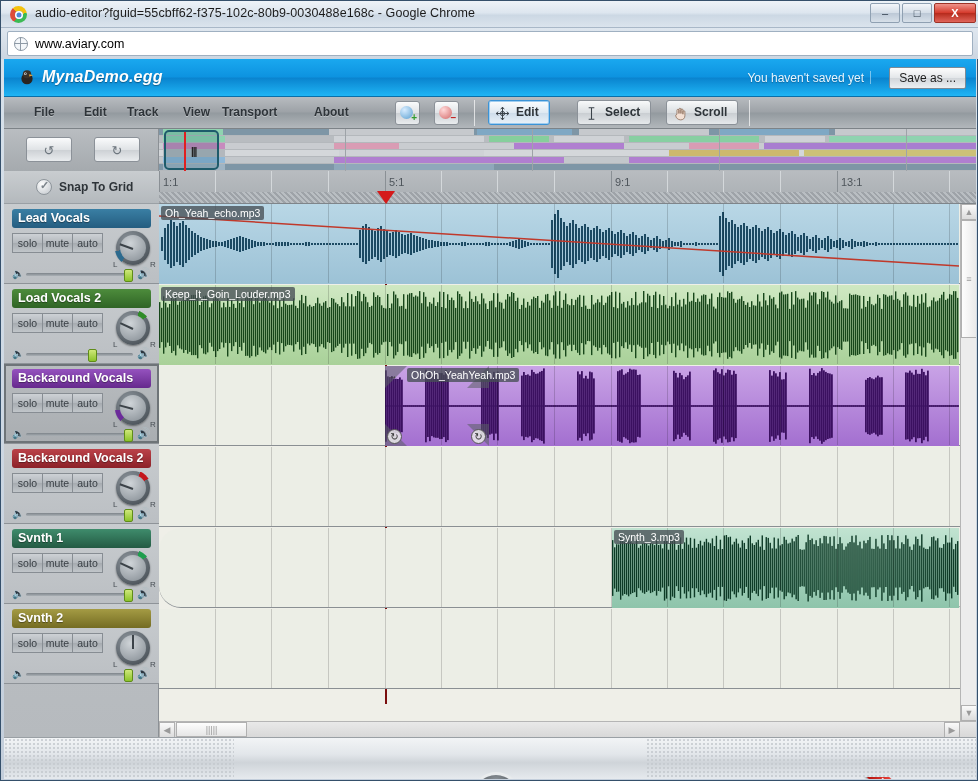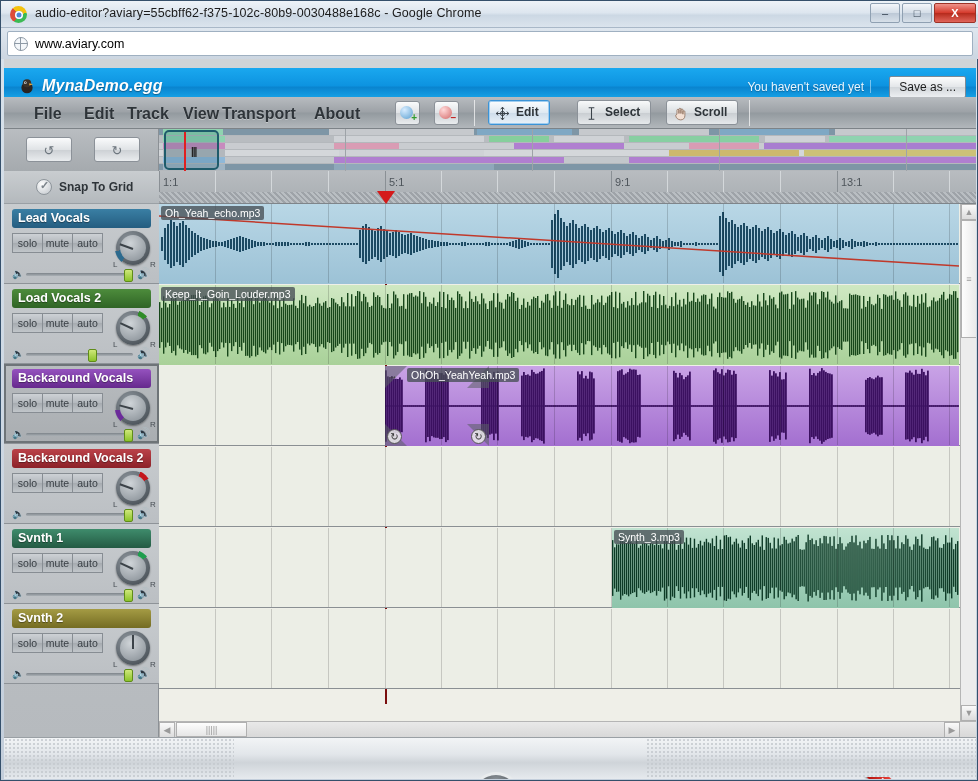--- a/index.html
+++ b/index.html
@@ -69,21 +69,20 @@
   #app {
     position:absolute; left:3px; top:58px; width:972px; height:720px;
     background:#d0d4d7; overflow:hidden;
   }
 
   
   #brandbar {
     position:absolute; left:0; top:0; width:972px; height:38px;
     background:linear-gradient(#1aa8ef 0%, #0d93e0 48%, #0a84cf 52%, #1fb5f5 100%);
     border-bottom:1px solid #0a6fa8;
-    margin-top:9px;
   }
   #bird {
     position:absolute; left:14px; top:9px; width:18px; height:18px;
   }
   #apptitle {
     position:absolute; left:38px; top:9px; font-size:16px; font-weight:bold;
     font-style:italic; color:#fff; text-shadow:0 1px 1px rgba(0,0,0,.35);
     letter-spacing:.2px;
   }
   #savestate {
@@ -98,21 +97,21 @@
   }
   #save-sep { position:absolute; right:105px; top:12px; width:1px; height:13px; background:rgba(255,255,255,.45); }
 
   
   #menubar {
     position:absolute; left:0; top:38px; width:972px; height:32px;
     background:linear-gradient(#b8bcc0,#9da2a7 48%,#939a9f 52%,#b2b7bb);
     border-bottom:1px solid #7d8388;
   }
   .menuitem {
-    position:absolute; top:8px; font-size:16px; font-weight:bold; color:#2e3439;
+    position:absolute; top:8px; font-size:12px; font-weight:bold; color:#2e3439;
     cursor:pointer; text-shadow:0 1px 0 rgba(255,255,255,.35);
   }
   .tbicon {
     position:absolute; top:4px; width:25px; height:24px; border-radius:3px;
     border:1px solid #8b9198;
     background:linear-gradient(#fafbfc,#dfe2e5 50%,#ccd0d4 51%,#e9ecee);
     cursor:pointer;
   }
   .tbicon .dot { position:absolute; left:4px; top:4px; width:13px; height:13px; border-radius:50%;
     background:radial-gradient(circle at 35% 30%, #d7ecff, #7fb6de 70%, #5d96c2); }
@@ -284,21 +283,21 @@
     box-shadow:0 1px 2px rgba(0,0,0,.4);
   }
 </style>
 </head>
 <body>
 
 <div id="window">
 
   <div id="titlebar">
     <div class="chrome-ball"></div>
-    <div id="title-text">audio-editor?aviary=55cbff62-f375-102c-80b9-0030488e168c - Google Chrome</div>
+    <div id="title-text">audio-editor?fguid=55cbff62-f375-102c-80b9-0030488e168c - Google Chrome</div>
     <div id="wincontrols">
       <div class="wbtn">
         <div class="wglyph">–</div>
       </div>
       <div class="wbtn">
         <div class="wglyph">□</div>
       </div>
       <div class="wbtn close">
         <div class="wglyph">X</div>
       </div>
@@ -1661,21 +1660,21 @@
         <div class="gridline" style="left:395px"></div>
           <div class="gridline" style="left:452px"></div>
           <div class="gridline" style="left:508px"></div>
         <div class="gridline" style="left:564px"></div>
           <div class="gridline" style="left:621px"></div>
           <div class="gridline" style="left:678px"></div>
         <div class="gridline" style="left:734px"></div>
           <div class="gridline" style="left:790px"></div>
       </div>
 
-      <div class="trk" style="top:357px; background:#eceee6;">
+      <div class="trk" style="top:357px; background:#eceee6;border-radius:22px;">
         <div class="clip" style="left:453px; width:347px; background:linear-gradient(#c1e3d1,#8ec4ab)">
           <svg class="wave" viewBox="0 0 174 80" preserveAspectRatio="none">
             <g fill="#0d3a26" id="w4">
                 <rect x="0.0" y="12.1" width="0.7" height="55.8"></rect>
                 <rect x="1.0" y="19.3" width="0.7" height="41.3"></rect>
                 <rect x="2.0" y="16.2" width="0.7" height="47.7"></rect>
                 <rect x="3.0" y="16.4" width="0.7" height="47.2"></rect>
                 <rect x="4.0" y="8.4" width="0.7" height="63.3"></rect>
                 <rect x="5.0" y="12.3" width="0.7" height="55.3"></rect>
                 <rect x="6.0" y="14.0" width="0.7" height="52.0"></rect>

